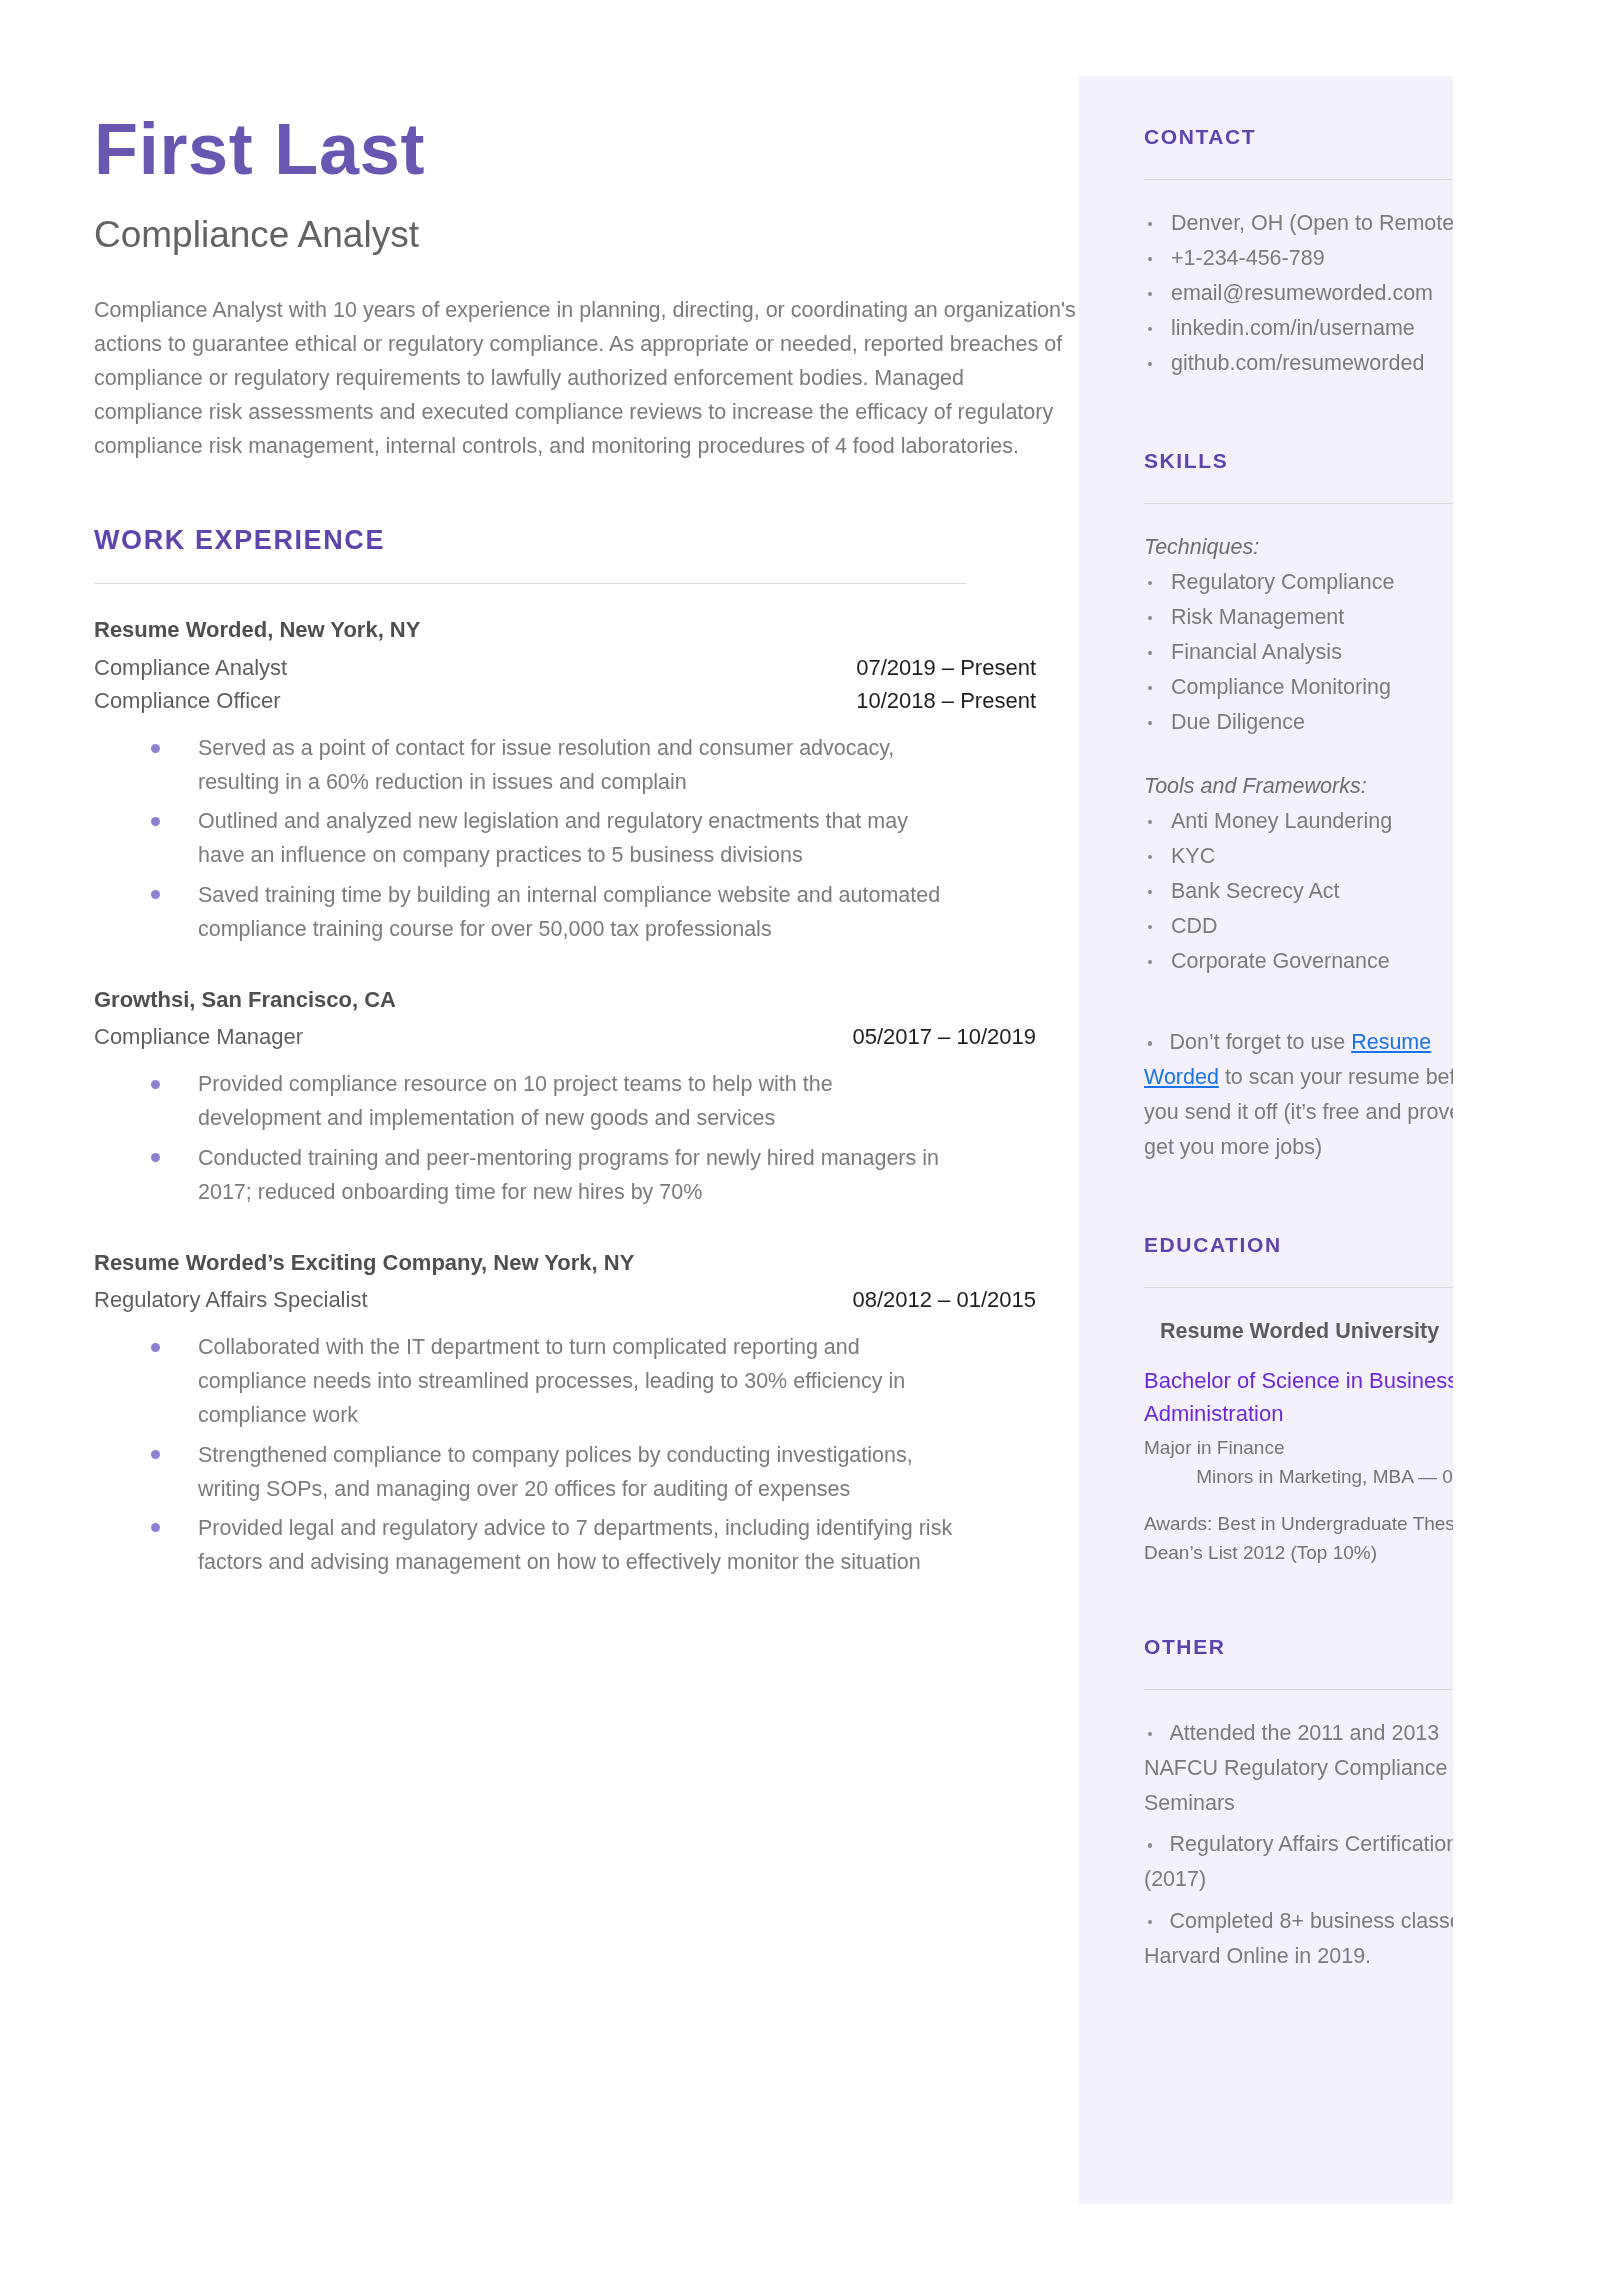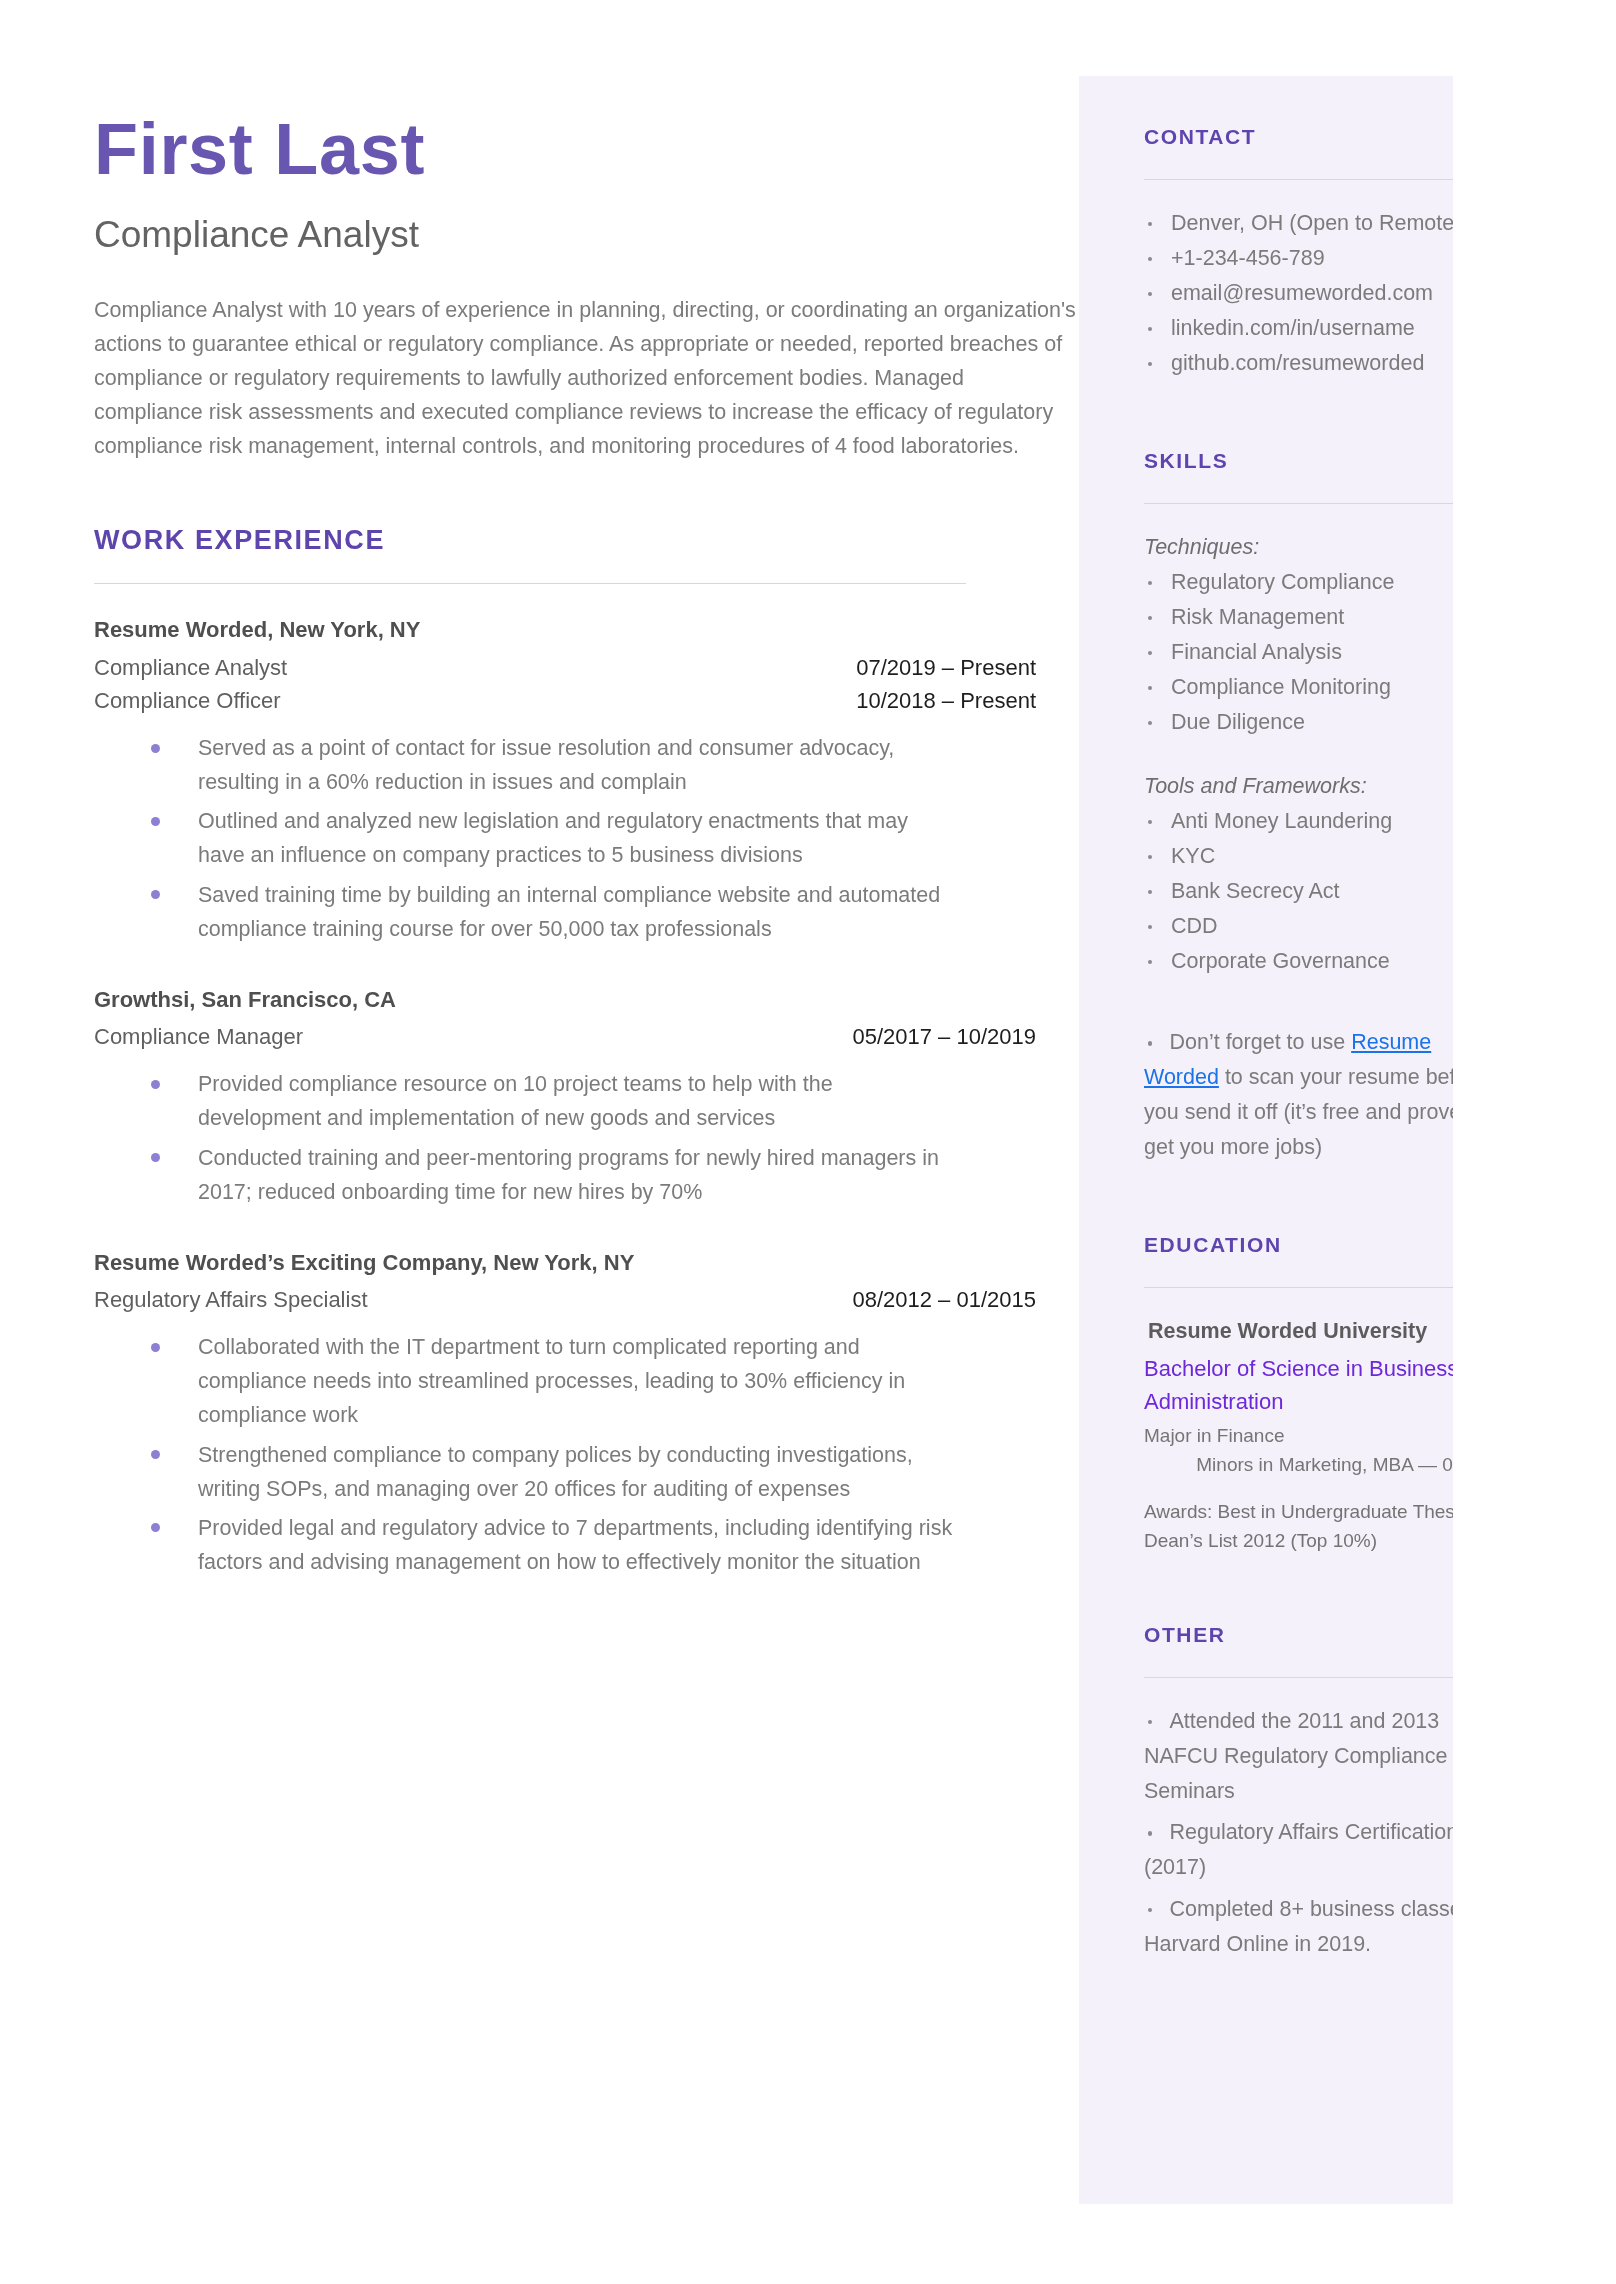--- a/index.html
+++ b/index.html
@@ -74,21 +74,21 @@
   .group-label{font-style:italic;color:#6e6e6e;font-size:21.5px;line-height:35px;margin:0;}
   .group-gap{margin-top:29px;}
   .side-note{font-size:21.5px;line-height:35px;color:var(--text);margin:0 0 6.5px;}
   .note-offset{margin-top:46px;margin-bottom:0;}
   .inline-dot{
     display:inline-block;width:4.6px;height:4.6px;border-radius:50%;
     background:#8a8a8a;vertical-align:middle;margin:0 17px 0 3.9px;
   }
   .side-link{color:var(--link-color);text-decoration:underline;cursor:pointer;}
 
-  .edu-school{font-size:21.5px;font-weight:700;color:#5c5c5c;margin:4px;line-height:34px;}
+  .edu-school{font-size:21.5px;font-weight:700;color:#5c5c5c;margin:16px;line-height:34px;}
   .edu-degree{font-size:22px;color:#6d28d9;margin:0;line-height:33px;}
   .edu-major{font-size:19px;color:#757575;margin:2.6px 0 0;line-height:29px;}
   .edu-minors{font-size:19px;color:#757575;margin:0;line-height:29px;text-align:right;}
   .edu-awards{font-size:19px;color:#737373;margin:18px 0 0;line-height:29px;}
 </style>
 </head>
 <body>
 
 <div class="page">
 

